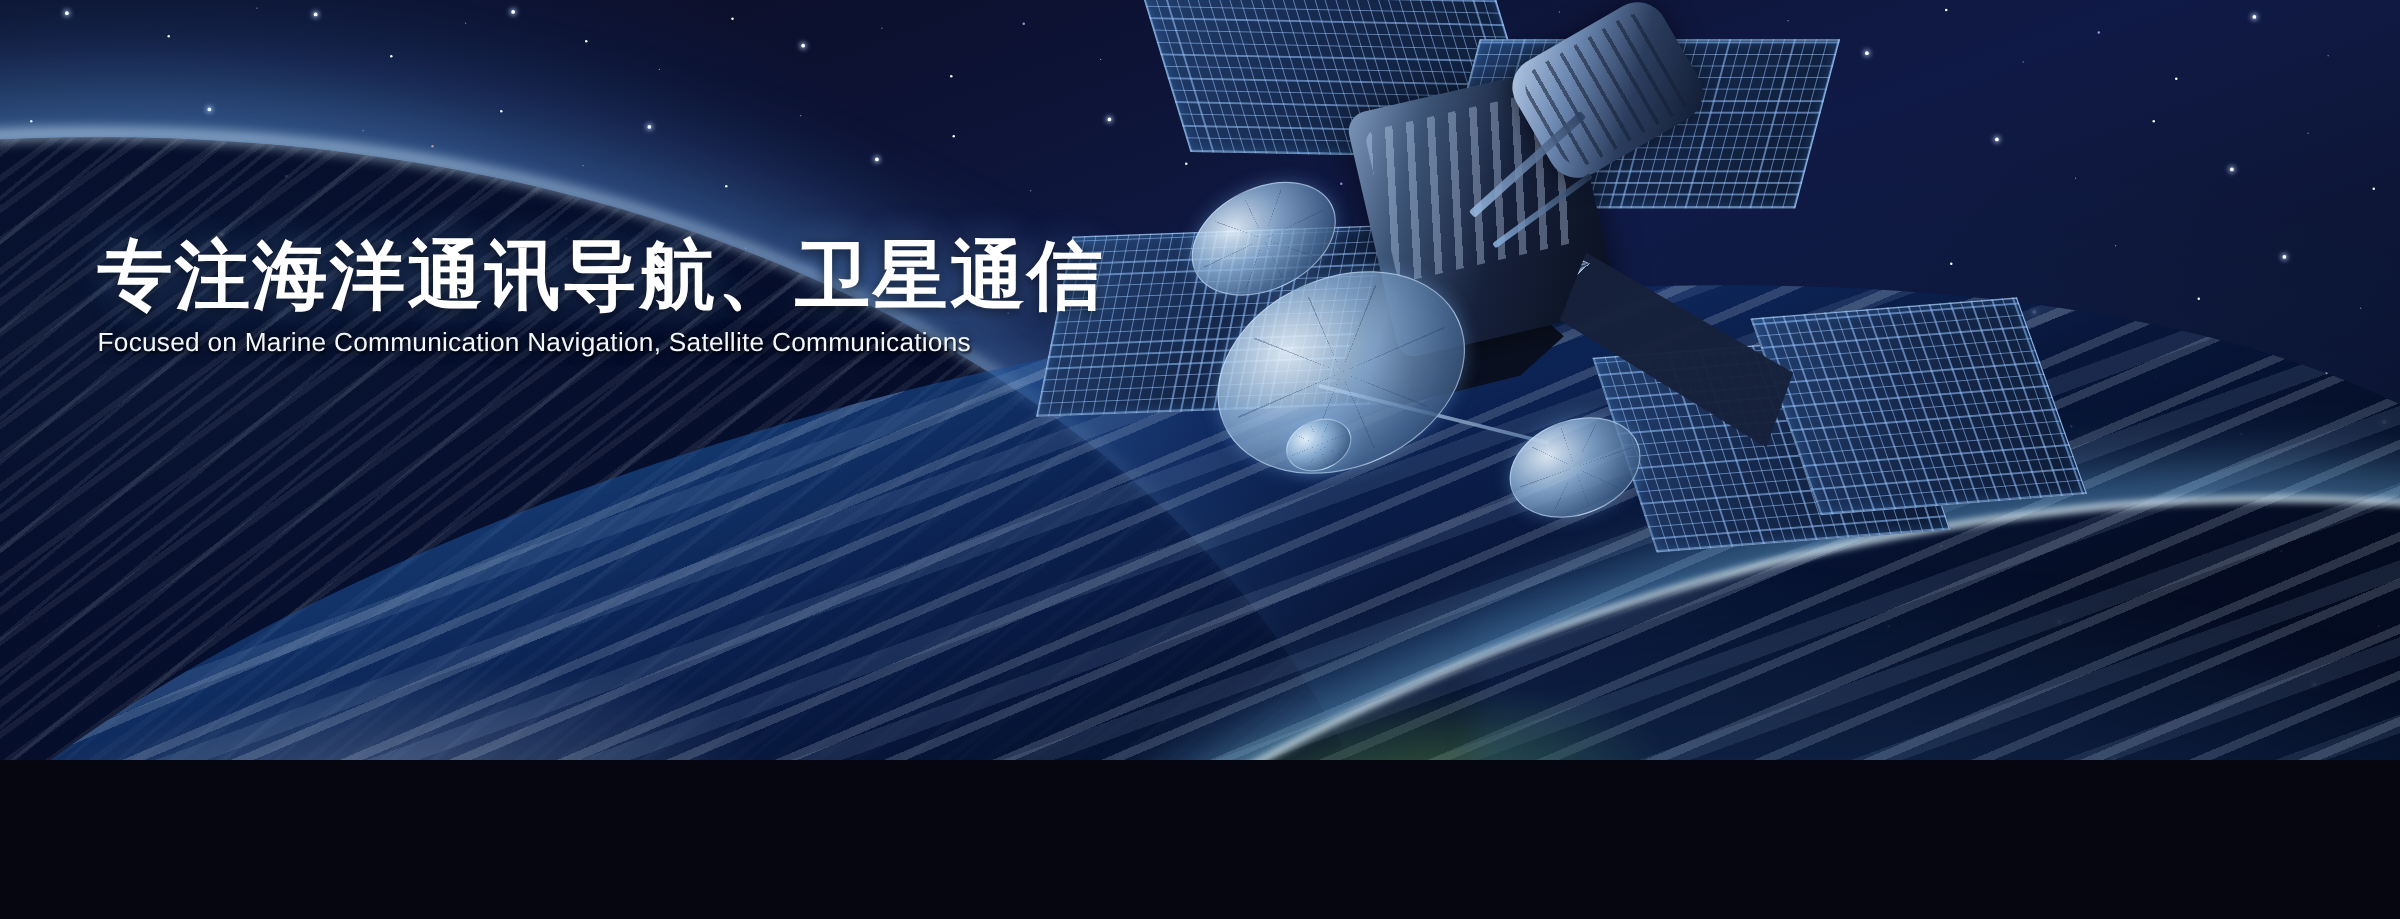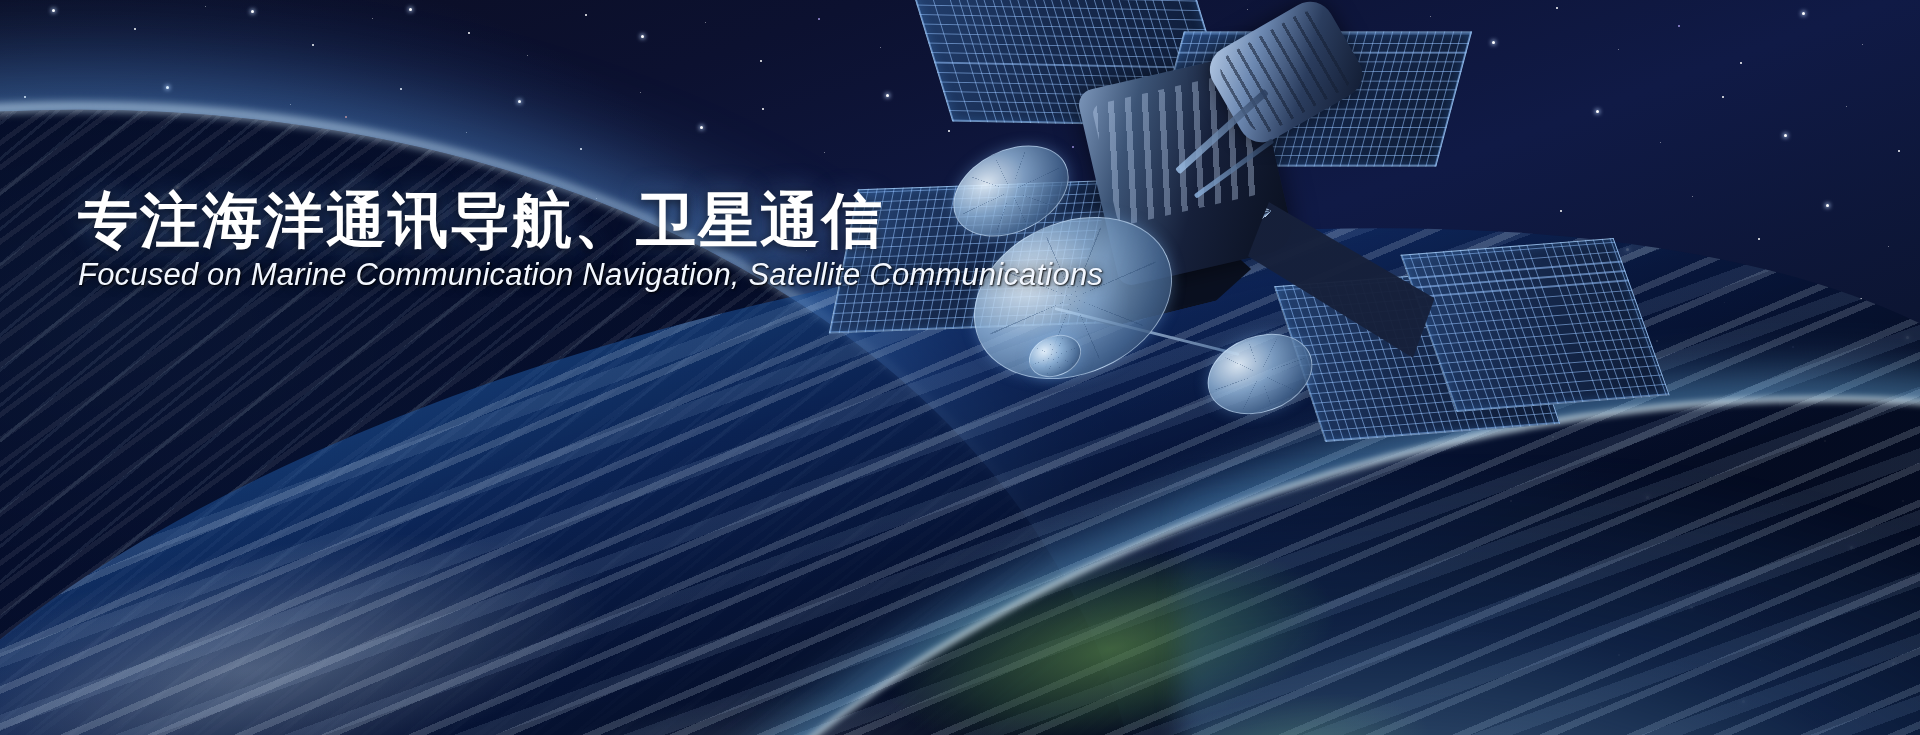--- a/index.html
+++ b/index.html
@@ -4,21 +4,21 @@
 <style>
   * { margin:0; padding:0; box-sizing:border-box; }
   html,body{
     width:1920px; height:735px; overflow:hidden;
     background:#05060f;
     font-family:"Liberation Sans","DejaVu Sans",sans-serif;
   }
 
   #banner{
     position:relative;
-    width:1920px; height:735px;
+    width:1920px; height:608px;
     overflow:hidden;
     background:
       radial-gradient(ellipse 900px 520px at 6% 44%, rgba(90,170,255,0.40) 0%, rgba(40,90,190,0.16) 45%, rgba(0,0,0,0) 72%),
       radial-gradient(ellipse 1200px 700px at 78% 110%, rgba(70,150,255,0.30) 0%, rgba(20,50,130,0.12) 50%, rgba(0,0,0,0) 78%),
       linear-gradient(160deg,#0a0d22 0%,#0c1130 22%,#101a46 48%,#0c1533 70%,#070a1c 100%);
   }
 
   
   .stars{ position:absolute; inset:0; }
   .stars i{
@@ -221,26 +221,25 @@
     color:#ffffff;
     font-weight:bold;
     letter-spacing:2px;
     text-shadow:0 2px 10px rgba(0,0,0,.65), 0 0 26px rgba(120,180,255,.40);
     white-space:nowrap;
   }
   .h1-cn{ font-size:60px; line-height:70px; }
   .h2-cn{ font-size:58px; line-height:70px; }
   .line-en{
     color:#f2f7ff;
-    font-size:31px;
+    font-size:21px;
     line-height:34px;
     letter-spacing:.2px;
     text-shadow:1px 1px 2px rgba(0,0,0,.9), 0 0 12px rgba(0,0,0,.7);
     white-space:nowrap;
-    font-style:italic;
   }
   .block-2{ margin-top:46px; }
   .h1-en{ margin-top:2px; }
   .h2-en{ margin-top:4px; }
 </style>
 </head>
 <body>
 
 <div id="banner">
 

